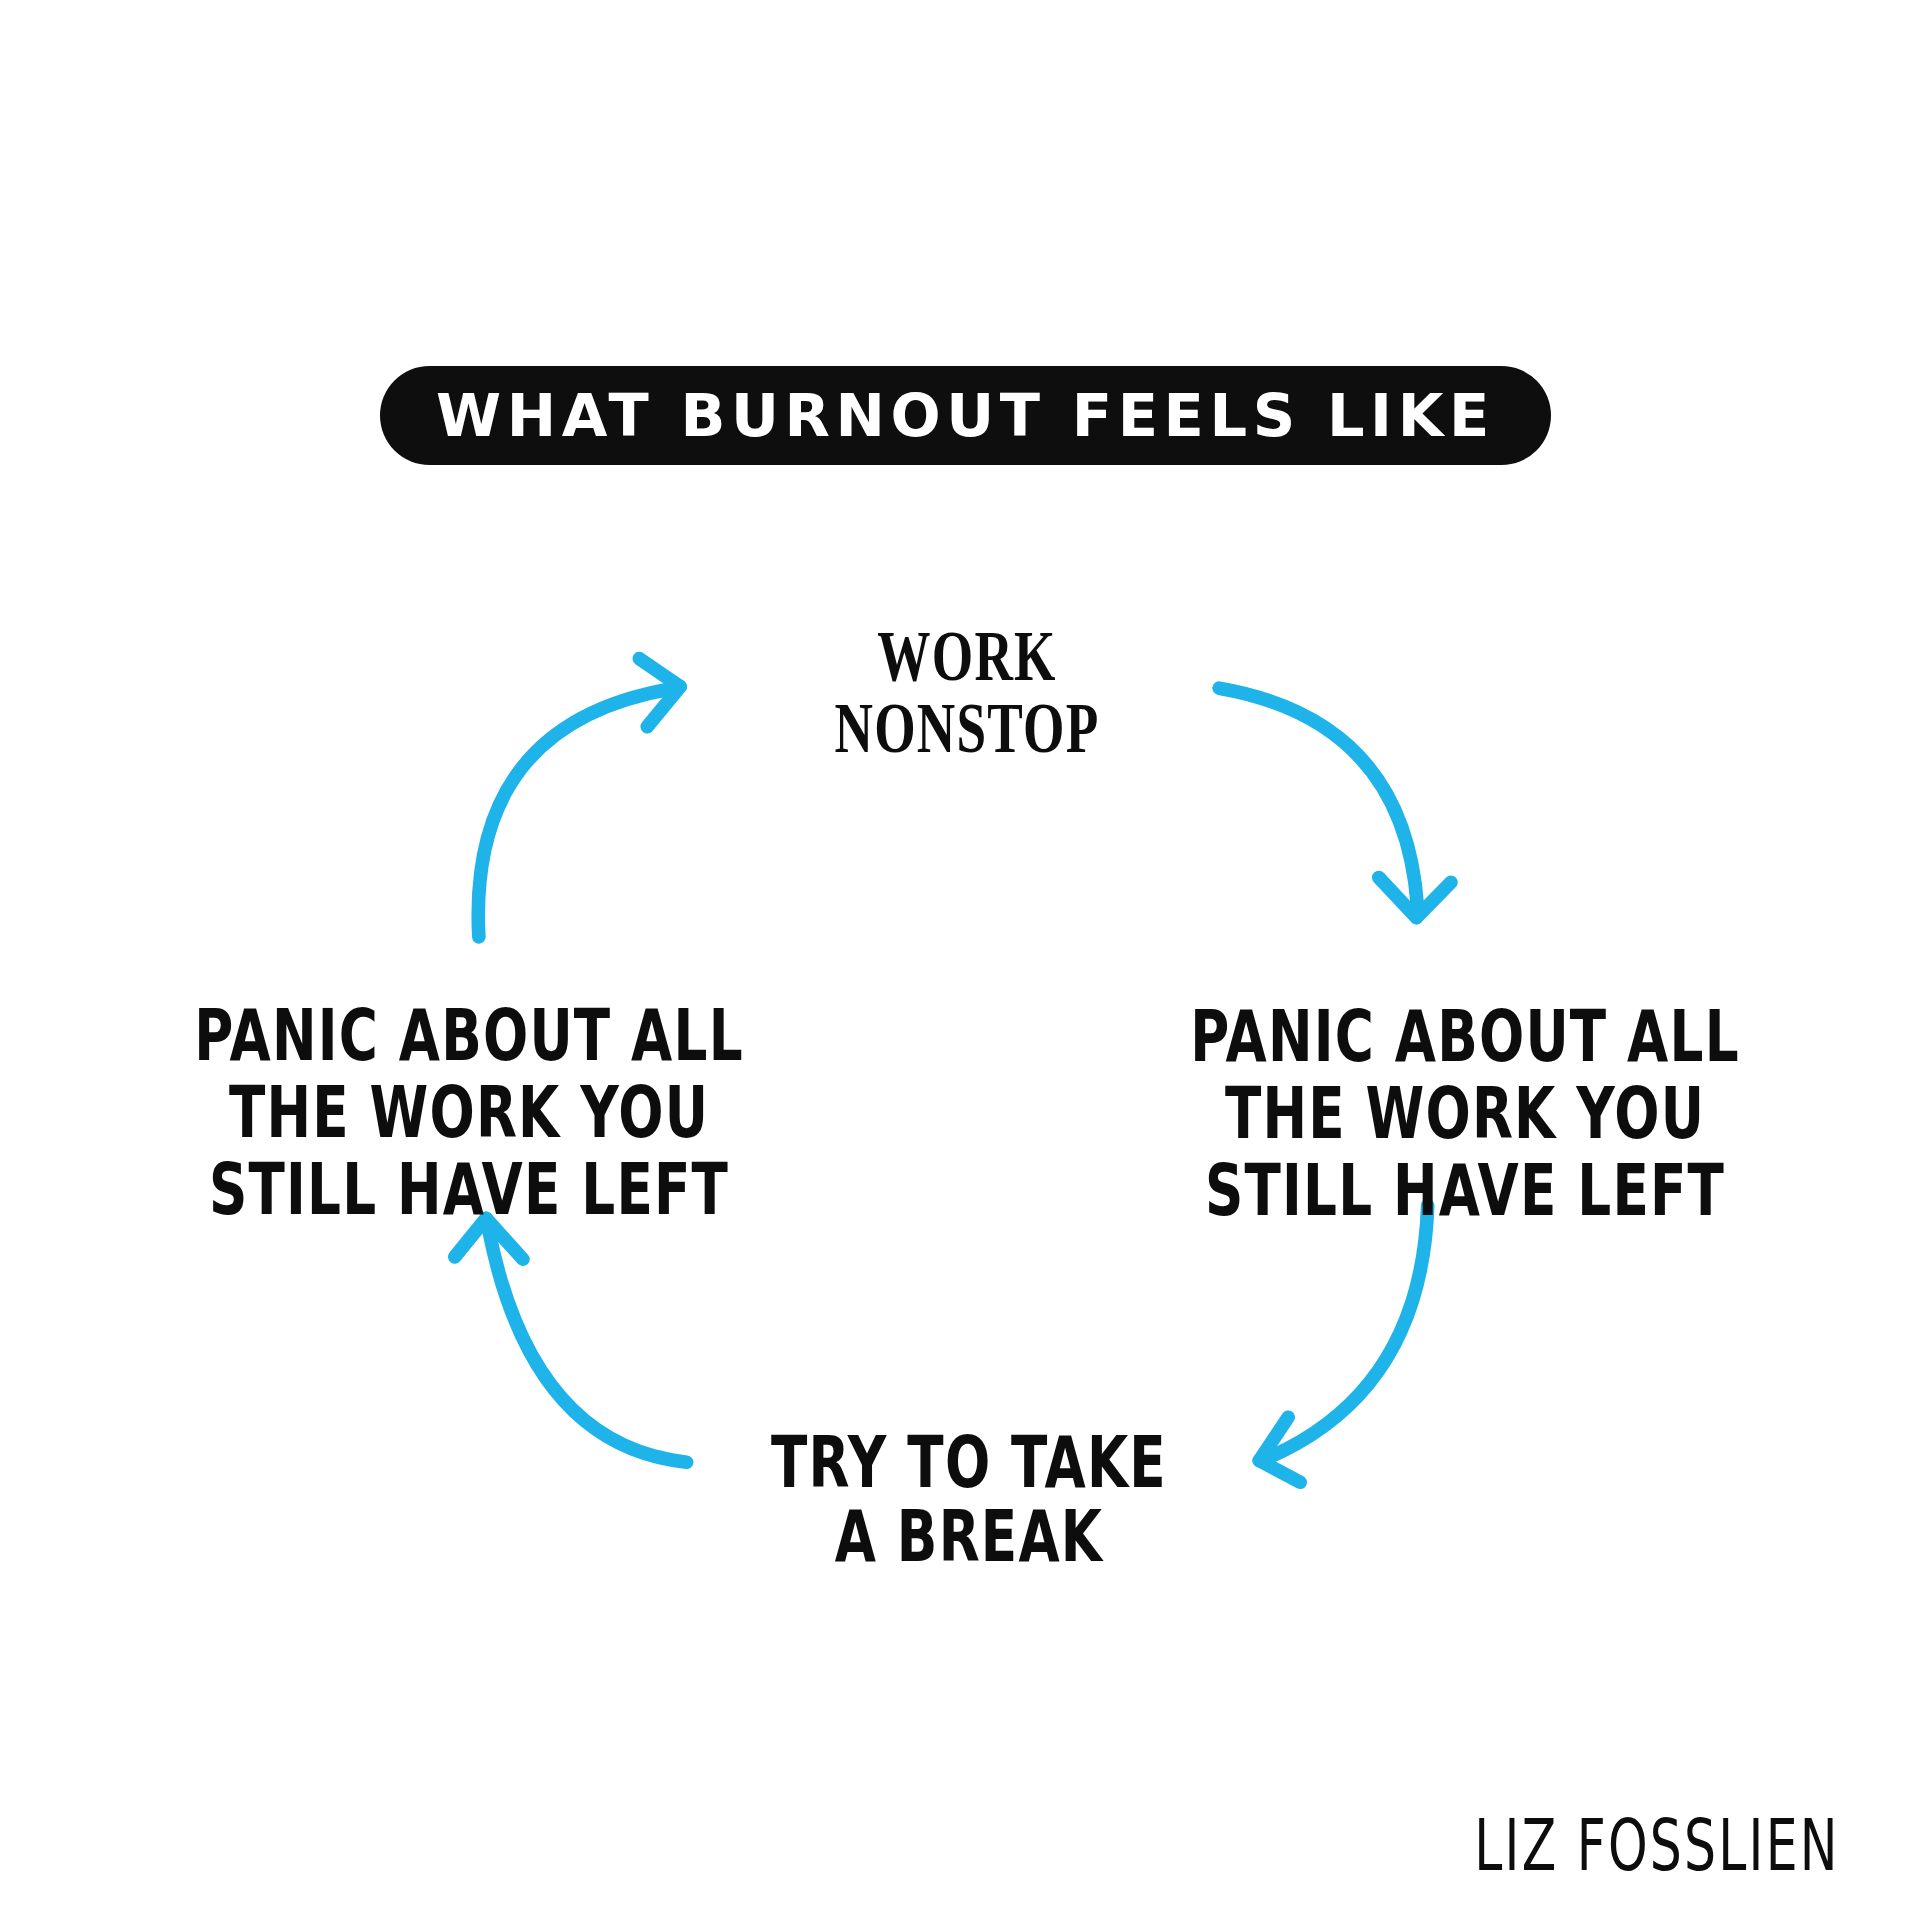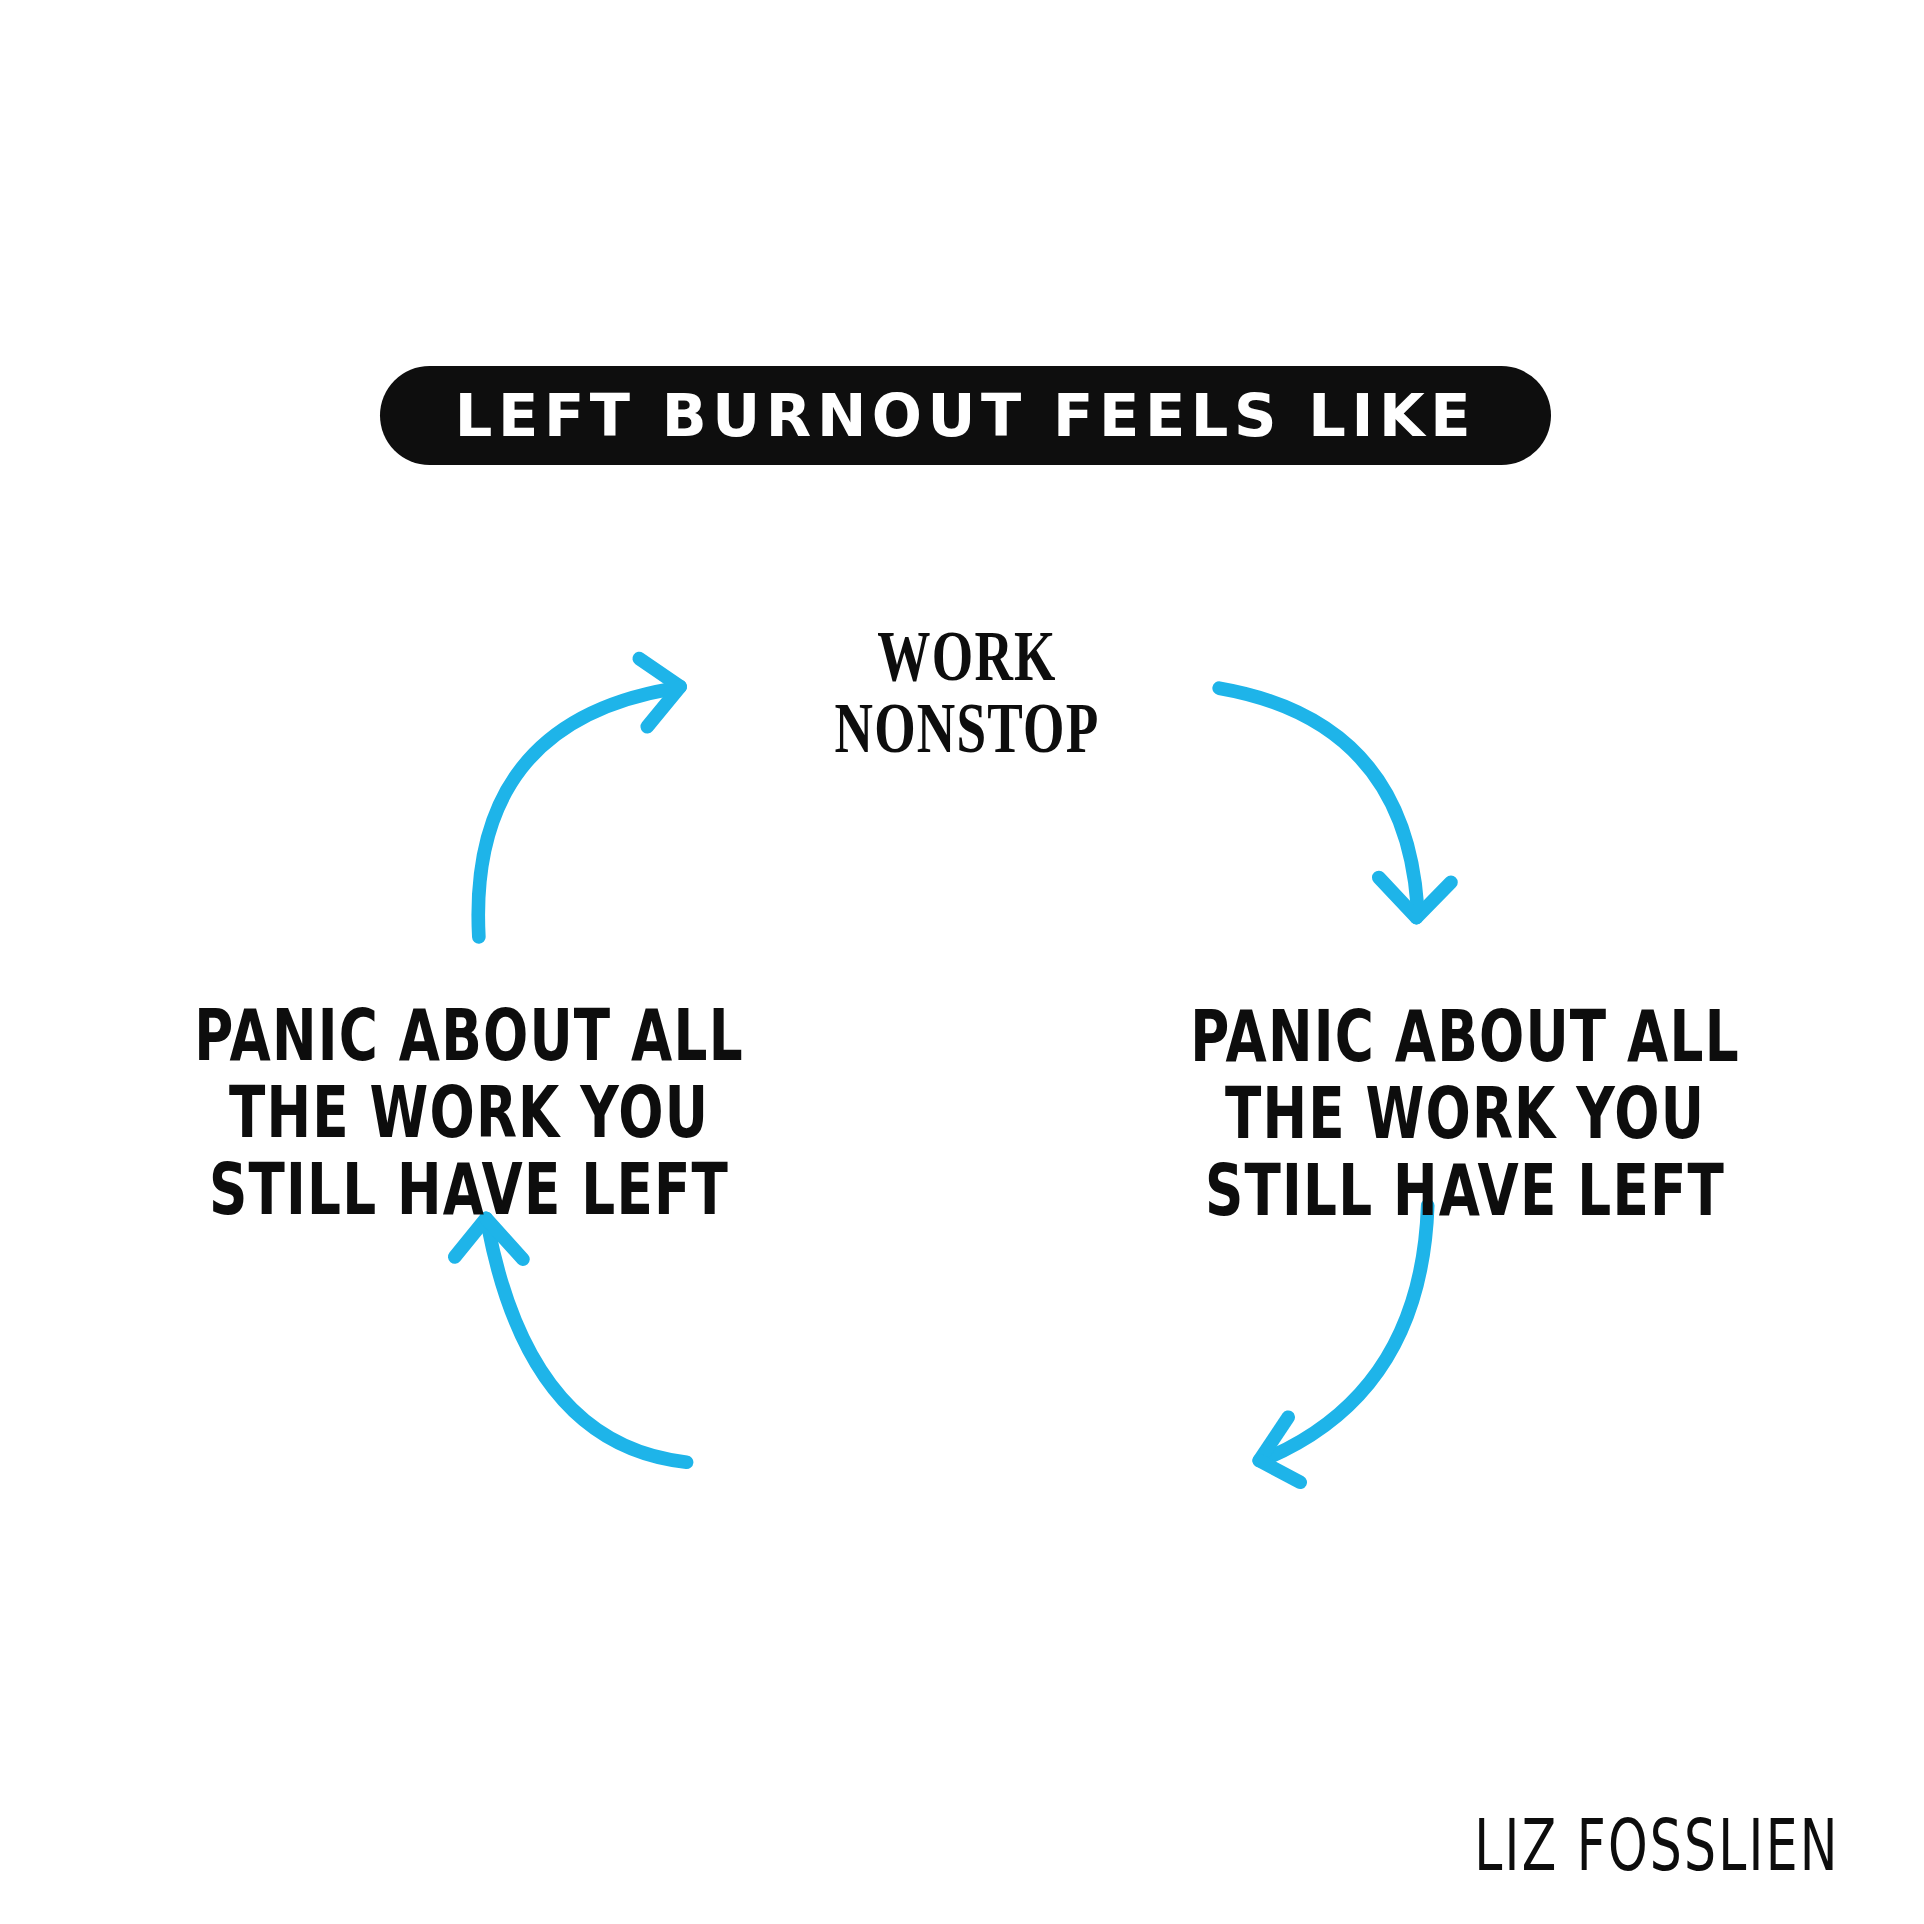--- a/index.html
+++ b/index.html
@@ -45,21 +45,21 @@
     position:absolute;left:1657px;top:1845px;transform:translate(-50%,-50%) scaleX(0.7);
     color:var(--ink);font-size:72px;letter-spacing:3.2px;white-space:nowrap;
   }
 </style>
 </head>
 <body>
 
 <div class="canvas">
 
   <div class="banner">
-    <span class="banner-text">LEFT BURNOUT FEELS LIKE</span>
+    <span class="banner-text">WHAT BURNOUT FEELS LIKE</span>
   </div>
 
   <svg class="arrows" viewBox="0 0 2400 2400" aria-hidden="true">
     <g>
       <path d="M1520,858 Q1750,898 1767,1128"></path>
       <path d="M1719,1094 L1766,1144"></path>
       <path d="M1809,1100 L1766,1144"></path>
     </g>
     <g>
       <path d="M1780,1503 Q1772,1735 1580,1818"></path>
@@ -82,20 +82,24 @@
     <span class="ln">WORK</span>
     <span class="ln">NONSTOP</span>
   </div>
 
   <div class="node node-right">
     <span class="ln">PANIC ABOUT ALL</span>
     <span class="ln">THE WORK YOU</span>
     <span class="ln">STILL HAVE LEFT</span>
   </div>
 
+  <div class="node node-bottom">
+    <span class="ln">TRY TO TAKE</span>
+    <span class="ln">A BREAK</span>
+  </div>
 
   <div class="node node-left">
     <span class="ln">PANIC ABOUT ALL</span>
     <span class="ln">THE WORK YOU</span>
     <span class="ln">STILL HAVE LEFT</span>
   </div>
 
   <div class="signature">LIZ FOSSLIEN</div>
 
 </div>

